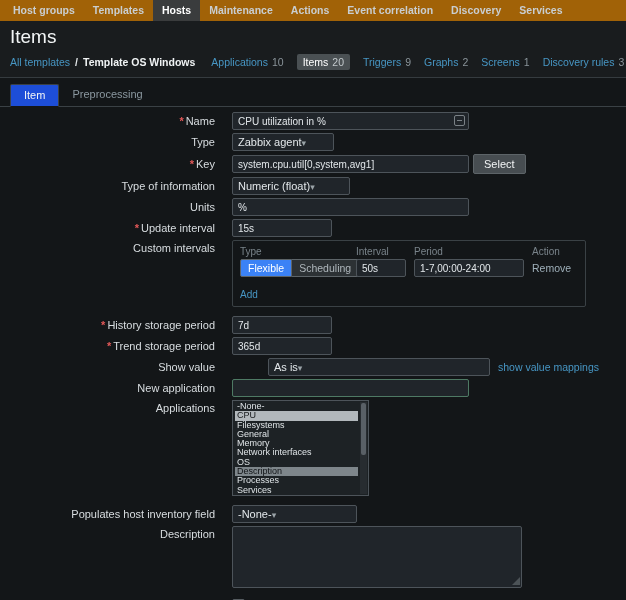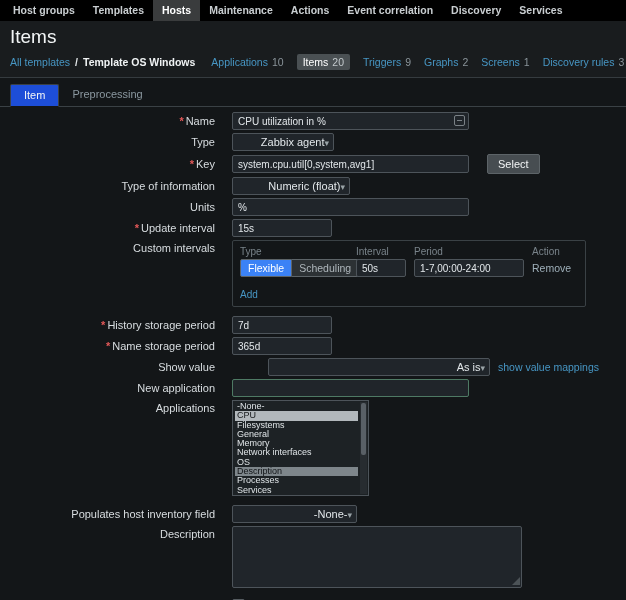--- a/index.html
+++ b/index.html
@@ -4,21 +4,21 @@
 <style>
   * { margin:0; padding:0; box-sizing:border-box; }
   html,body { width:626px; height:600px; overflow:hidden; }
   body {
     background:#131618;
     font-family:"Liberation Sans", sans-serif;
     font-size:11px;
     color:#d8dde0;
   }
   
-  .topnav { background:#000000; height:21px; display:flex; align-items:center; padding:0 4px; }
+  .topnav { background:#a16207; height:21px; display:flex; align-items:center; padding:0 4px; }
   .nav-item { color:#c9ced1; font-size:10.5px; font-weight:bold; padding:0 9px; line-height:21px; cursor:pointer; white-space:nowrap; }
   .nav-item.active { color:#ffffff; background:#3a3c3d; }
   
   .header { background:#191c1e; padding:5px 10px 7px; border-bottom:1px solid #353b3f; }
   .title { font-size:19px; line-height:22px; color:#f2f5f6; margin:0 0 6px; font-weight:normal; }
   .crumbs { display:flex; align-items:center; font-size:10.5px; white-space:nowrap; }
   .crumb-link { color:#4796c4; cursor:pointer; text-decoration:none; }
   .crumb-sep { color:#e6eaec; margin:0 5px; font-weight:bold; }
   .crumb-name { color:#f0f3f4; font-weight:bold; cursor:pointer; text-decoration:none; }
   .crumb-tabs { display:flex; margin-left:16px; gap:13px; align-items:center; }
@@ -40,23 +40,23 @@
   .flabel { width:232px; text-align:right; padding-right:17px; flex:none; color:#d8dde0; }
   .req { color:#e45959; margin-right:2px; font-weight:bold; }
   .fvalue { display:flex; align-items:center; }
   .input { background:#20252a; border:1px solid #4d545a; color:#e2e7ea; font-size:10px; font-family:inherit; height:18px; padding:0 5px; border-radius:2px; outline:none; }
   .w237 { width:237px; } .w102 { width:102px; } .w118 { width:118px; }
   .w100 { width:100px; } .w222 { width:222px;margin-left:36px; } .w125 { width:125px; }
   .input-wrap { position:relative; display:inline-flex; }
   .input-wrap .input { padding-right:20px; }
   .input-icon { position:absolute; right:4px; top:3px; width:11px; height:11px; border:1px solid #7a8186; border-radius:2px; }
   .input-icon::after { content:""; position:absolute; left:2px; top:4px; width:5px; height:1px; background:#7a8186; }
-  .select { display:inline-flex; align-items:center; justify-content:flex-end; background:#20252a; border:1px solid #4d545a; height:18px; padding:0 4px 0 5px; border-radius:2px; cursor:pointer; color:#e2e7ea; }
+  .select { display:inline-flex; align-items:center; justify-content:flex-start; background:#20252a; border:1px solid #4d545a; height:18px; padding:0 4px 0 5px; border-radius:2px; cursor:pointer; color:#e2e7ea; }
   .arrow::after { content:"▾"; color:#9aa3a8; font-size:9px; }
-  .btn { background:#474d51; border:1px solid #5d6468; color:#f2f4f5; font-size:11px; height:20px; padding:0 10px; border-radius:2px; margin-left:18px; cursor:pointer; font-family:inherit; }
+  .btn { background:#474d51; border:1px solid #5d6468; color:#f2f4f5; font-size:11px; height:20px; padding:0 10px; border-radius:2px; margin-left:4px; cursor:pointer; font-family:inherit; }
   
   .ci-box { border:1px solid #3a4145; padding:5px 7px 6px; border-radius:2px; }
   .ci-grid { display:grid; grid-template-columns:108px 50px 110px 46px; column-gap:8px; align-items:center; }
   .ci-grid.head { margin-bottom:2px; }
   .ci-grid .h { color:#79838a; font-size:10px; }
   .ci-grid .input { width:100%; }
   .seg { display:inline-flex; }
   .seg-btn { height:18px; line-height:16px; padding:0 7px; border:1px solid #5d6468; color:#aeb6bb; background:#2c3134; font-size:10.5px; cursor:pointer; }
   .seg-btn.on { background:#3b82f6; color:#ffffff; }
   .seg-btn:first-child { border-radius:2px 0 0 2px; }
@@ -217,21 +217,21 @@
   </div>
 
   <div class="frow">
     <div class="flabel"><span class="req">*</span><span>History storage period</span></div>
     <div class="fvalue">
       <input class="input w100" value="7d" style="">
     </div>
   </div>
 
   <div class="frow">
-    <div class="flabel"><span class="req">*</span><span>Name storage period</span></div>
+    <div class="flabel"><span class="req">*</span><span>Trend storage period</span></div>
     <div class="fvalue">
       <input class="input w100" value="365d" style="">
     </div>
   </div>
 
   <div class="frow">
     <div class="flabel"><span>Show value</span></div>
     <div class="fvalue">
       <span class="select w222">
         <span>As is</span>

